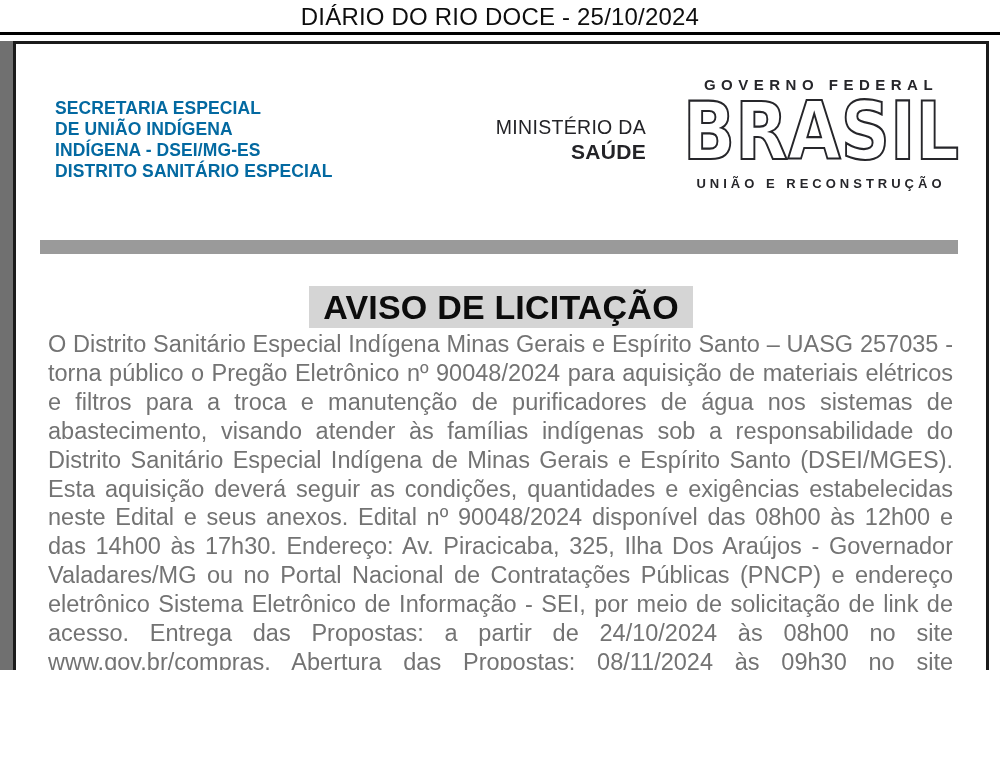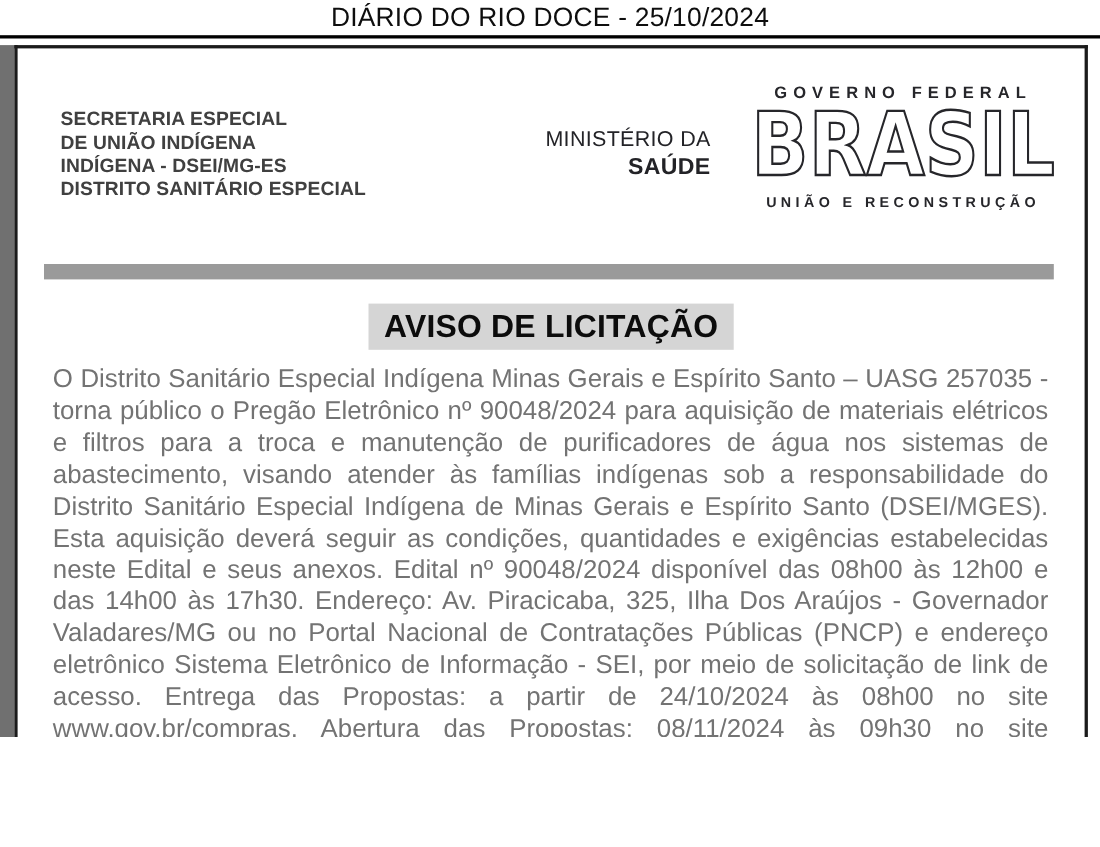--- a/index.html
+++ b/index.html
@@ -51,21 +51,21 @@
     border-right: 3px solid #1b1b1b;
   }
   
   .org-block {
     position: absolute;
     left: 39px; top: 54px;
     font-size: 17.5px;
     font-weight: bold;
     line-height: 21px;
     letter-spacing: 0.1px;
-    color: #404040;
+    color: #0369a1;
   }
   
   .ministry-block {
     position: absolute;
     right: 340px; top: 71px;
     text-align: right;
     color: #232327;
     white-space: nowrap;
   }
   .ministry-line1 { font-size: 19.5px; font-weight: normal; line-height: 24px; letter-spacing: 0.3px; }
@@ -97,25 +97,25 @@
   .divider-bar {
     position: absolute;
     left: 24px; top: 196px;
     width: 918px; height: 14px;
     background: #9a9a9a;
   }
   
   .notice-title {
     position: absolute;
     left: 0; right: 0; top: 226px;
-    margin: 6px auto;
+    margin: 16px auto;
     width: fit-content;
     padding: 0 14px;
     background: #d5d5d5;
-    font-size: 29px;
+    font-size: 34px;
     font-weight: bold;
     line-height: 42px;
     letter-spacing: 0.2px;
     color: #0c0c0c;
     white-space: nowrap;
   }
   
   .notice-body {
     position: absolute;
     left: 32px; top: 286px;

